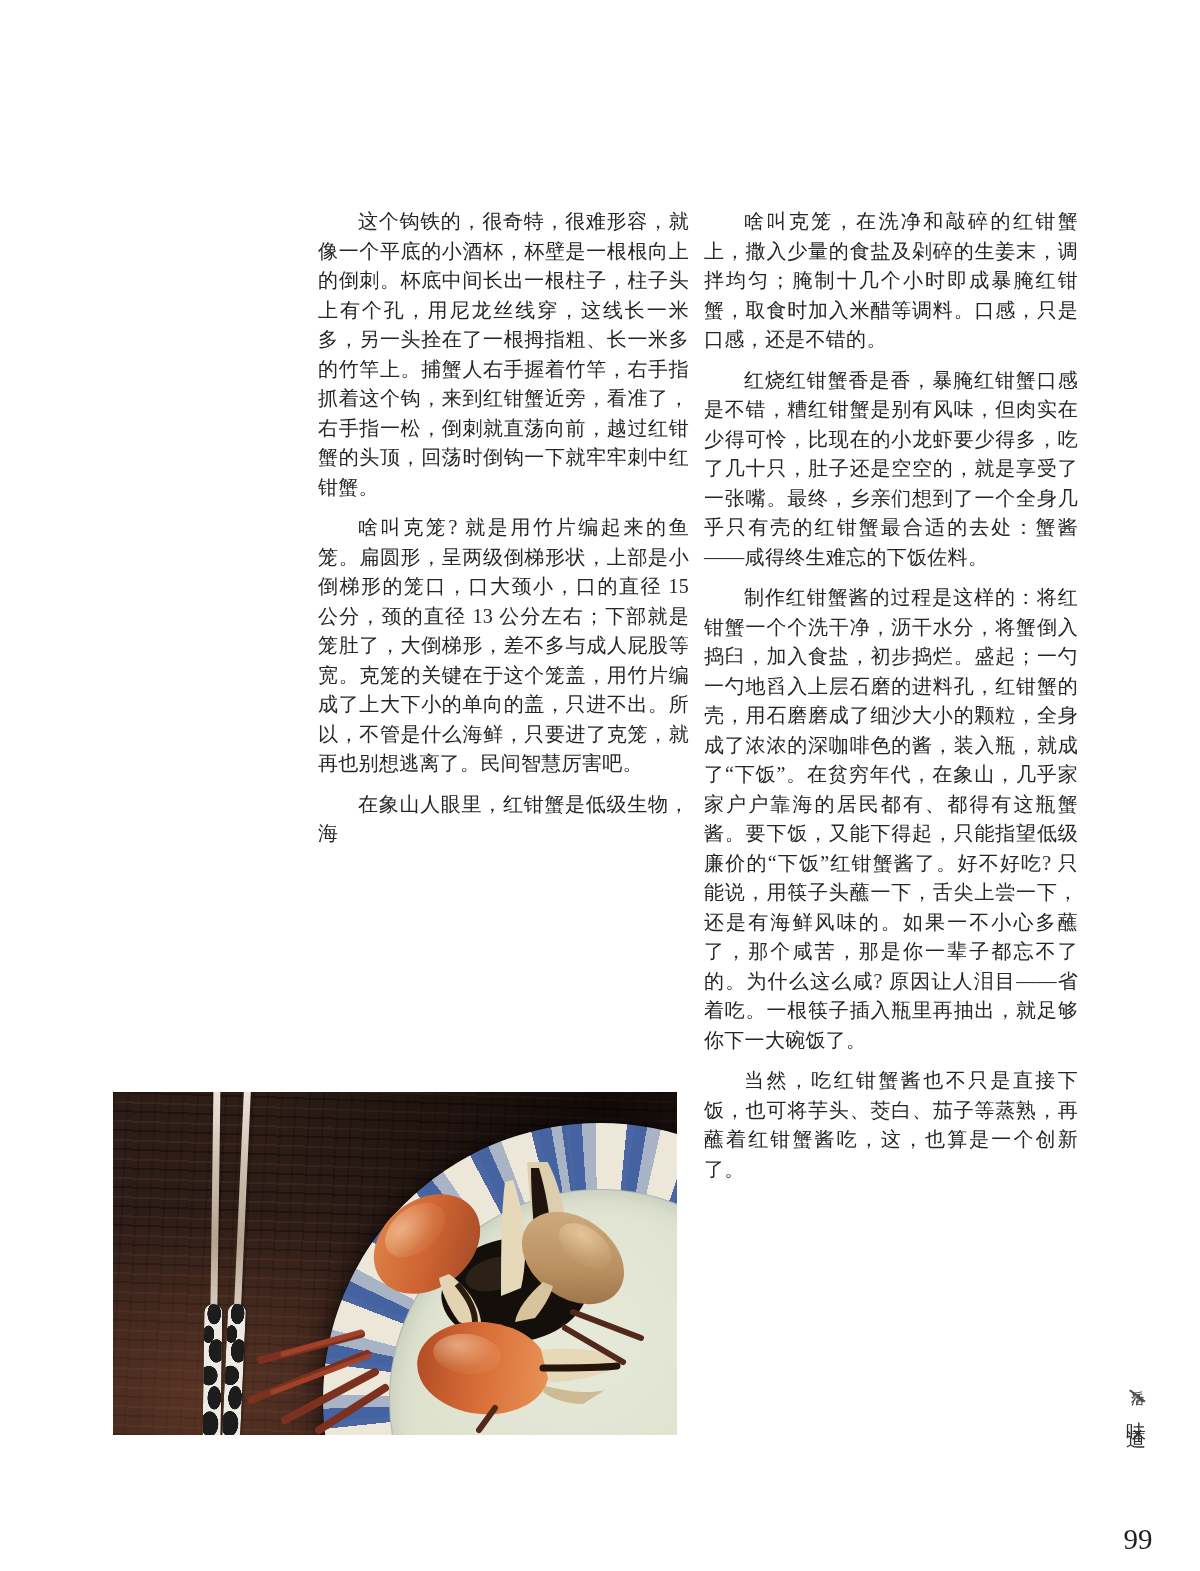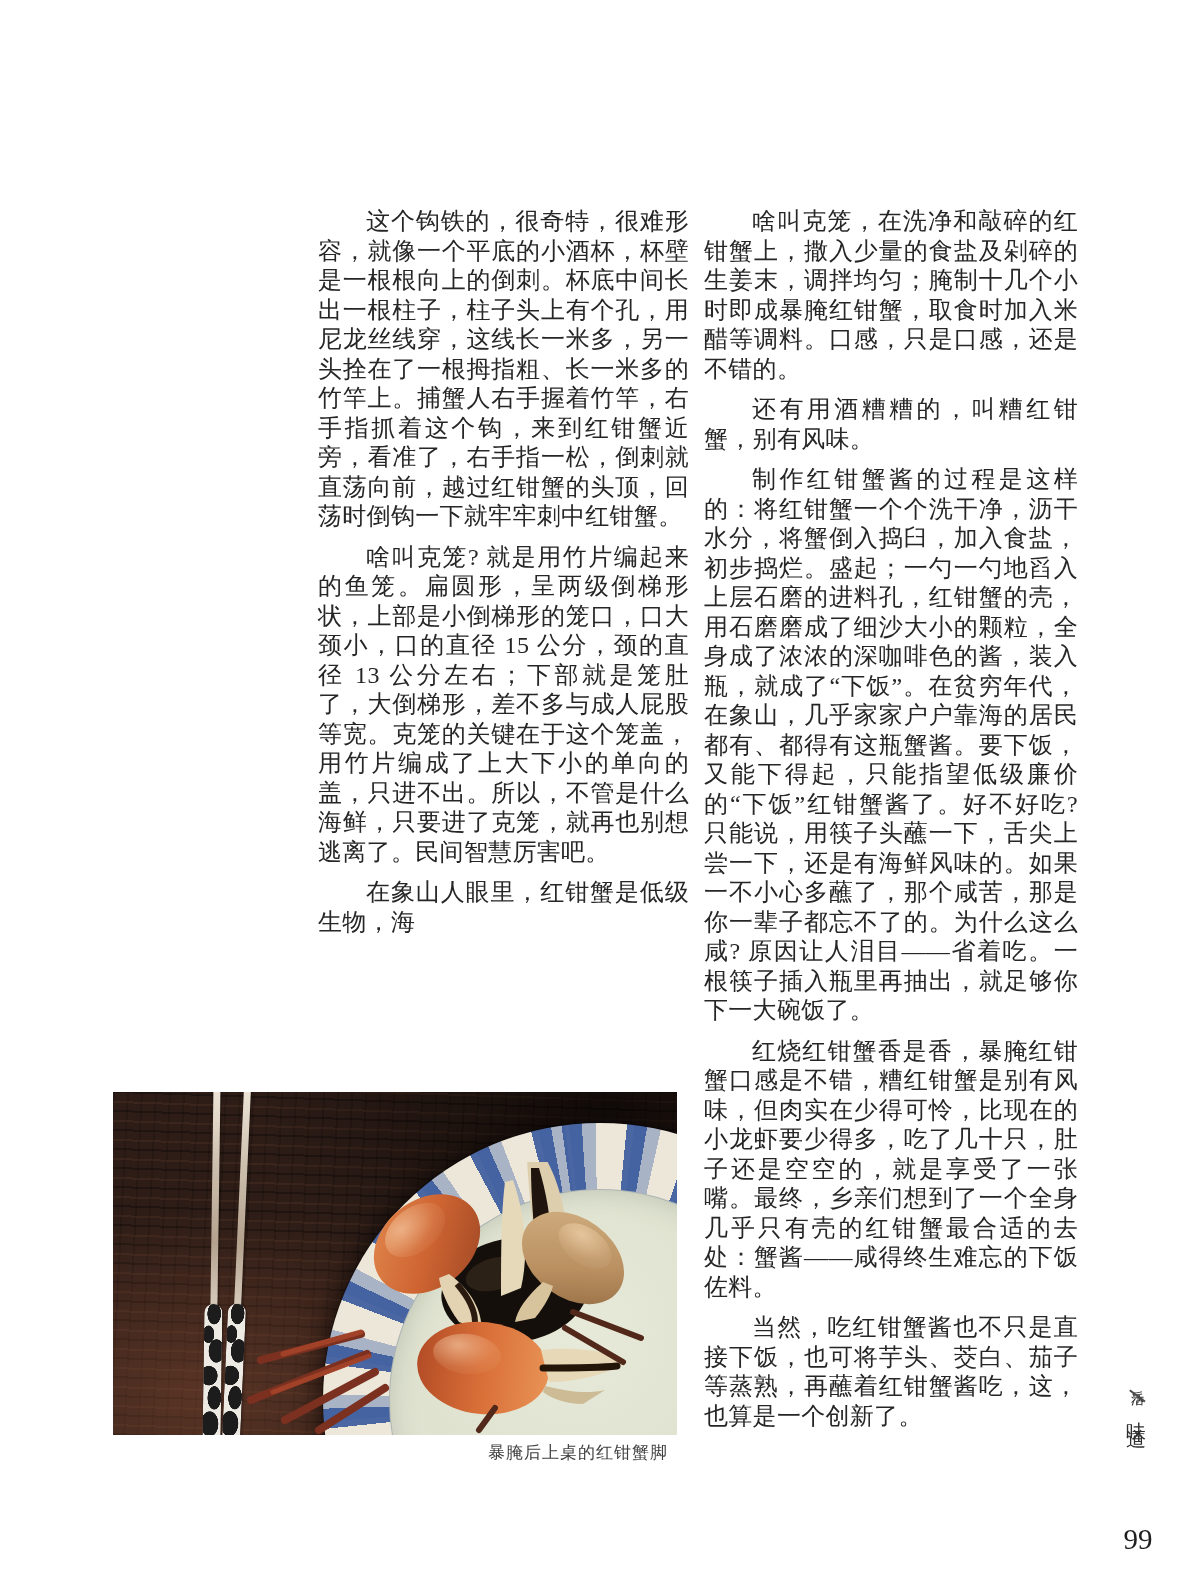--- a/index.html
+++ b/index.html
@@ -6,21 +6,21 @@
   body {
     width:1200px; height:1571px; position:relative; background:#ffffff;
     font-family:"Liberation Serif","DejaVu Serif",serif;
     color:#262626; overflow:hidden;
   }
   .page { position:absolute; inset:0; }
 
   
   .col {
     position:absolute; top:207px; width:371px;
-    font-size:24px; line-height:29.5px; letter-spacing:0.3px;
+    font-size:20px; line-height:29.5px; letter-spacing:0.3px;
     text-align:justify;
   }
   .col-left  { left:318px; }
   .col-right { left:704px; width:374px; }
   .para { margin:0 0 11px 0; text-indent:2em; }
   .para.no-indent { text-indent:0; }
 
   
   .photo-block { position:absolute; left:113px; top:1092px; margin:0; }
   .photo {
@@ -97,23 +97,22 @@
   <div class="col col-left">
 
   <p class="para"><span class="para-text">这个钩铁的，很奇特，很难形容，就像一个平底的小酒杯，杯壁是一根根向上的倒刺。杯底中间长出一根柱子，柱子头上有个孔，用尼龙丝线穿，这线长一米多，另一头拴在了一根拇指粗、长一米多的竹竿上。捕蟹人右手握着竹竿，右手指抓着这个钩，来到红钳蟹近旁，看准了，右手指一松，倒刺就直荡向前，越过红钳蟹的头顶，回荡时倒钩一下就牢牢刺中红钳蟹。</span></p>
       <p class="para"><span class="para-text">啥叫克笼? 就是用竹片编起来的鱼笼。扁圆形，呈两级倒梯形状，上部是小倒梯形的笼口，口大颈小，口的直径 15 公分，颈的直径 13 公分左右；下部就是笼肚了，大倒梯形，差不多与成人屁股等宽。克笼的关键在于这个笼盖，用竹片编成了上大下小的单向的盖，只进不出。所以，不管是什么海鲜，只要进了克笼，就再也别想逃离了。民间智慧厉害吧。</span></p>
       <p class="para"><span class="para-text">在象山人眼里，红钳蟹是低级生物，海</span></p>
     </div>
 
   <div class="col col-right">
 
       <p class="para"><span class="para-text">啥叫克笼，在洗净和敲碎的红钳蟹上，撒入少量的食盐及剁碎的生姜末，调拌均匀；腌制十几个小时即成暴腌红钳蟹，取食时加入米醋等调料。口感，只是口感，还是不错的。</span></p>
-      <p class="para"><span class="para-text">还有用酒糟糟的，叫糟红钳蟹，别有风味。</span></p>
+      <p class="para"><span class="para-text">红烧红钳蟹香是香，暴腌红钳蟹口感是不错，糟红钳蟹是别有风味，但肉实在少得可怜，比现在的小龙虾要少得多，吃了几十只，肚子还是空空的，就是享受了一张嘴。最终，乡亲们想到了一个全身几乎只有壳的红钳蟹最合适的去处：蟹酱——咸得终生难忘的下饭佐料。</span></p>
       <p class="para"><span class="para-text">制作红钳蟹酱的过程是这样的：将红钳蟹一个个洗干净，沥干水分，将蟹倒入捣臼，加入食盐，初步捣烂。盛起；一勺一勺地舀入上层石磨的进料孔，红钳蟹的壳，用石磨磨成了细沙大小的颗粒，全身成了浓浓的深咖啡色的酱，装入瓶，就成了“下饭”。在贫穷年代，在象山，几乎家家户户靠海的居民都有、都得有这瓶蟹酱。要下饭，又能下得起，只能指望低级廉价的“下饭”红钳蟹酱了。好不好吃? 只能说，用筷子头蘸一下，舌尖上尝一下，还是有海鲜风味的。如果一不小心多蘸了，那个咸苦，那是你一辈子都忘不了的。为什么这么咸? 原因让人泪目——省着吃。一根筷子插入瓶里再抽出，就足够你下一大碗饭了。</span></p>
-      <p class="para"><span class="para-text">红烧红钳蟹香是香，暴腌红钳蟹口感是不错，糟红钳蟹是别有风味，但肉实在少得可怜，比现在的小龙虾要少得多，吃了几十只，肚子还是空空的，就是享受了一张嘴。最终，乡亲们想到了一个全身几乎只有壳的红钳蟹最合适的去处：蟹酱——咸得终生难忘的下饭佐料。</span></p>
       <p class="para"><span class="para-text">当然，吃红钳蟹酱也不只是直接下饭，也可将芋头、茭白、茄子等蒸熟，再蘸着红钳蟹酱吃，这，也算是一个创新了。</span></p>
     </div>
 
   <figure class="photo-block">
     <div class="photo">
       <div class="plate">
         <div class="plate-well"></div>
       </div>
 
       <svg class="crab" width="434" height="273" viewBox="0 0 434 273" xmlns="http://www.w3.org/2000/svg">
@@ -188,21 +187,20 @@
 
       <div class="chopstick stick-a">
         <div class="metal"></div>
         <div class="handle"></div>
       </div>
       <div class="chopstick stick-b">
         <div class="metal"></div>
         <div class="handle"></div>
       </div>
     </div>
-    <figcaption class="caption">暴腌后上桌的红钳蟹脚</figcaption>
   </figure>
 
   <div class="sidebar">
     <div class="sb-small">乐活</div>
     <div class="sb-slash"></div>
     <div class="sb-large">味道</div>
   </div>
 
   <div class="page-num">99</div>
 </div>

